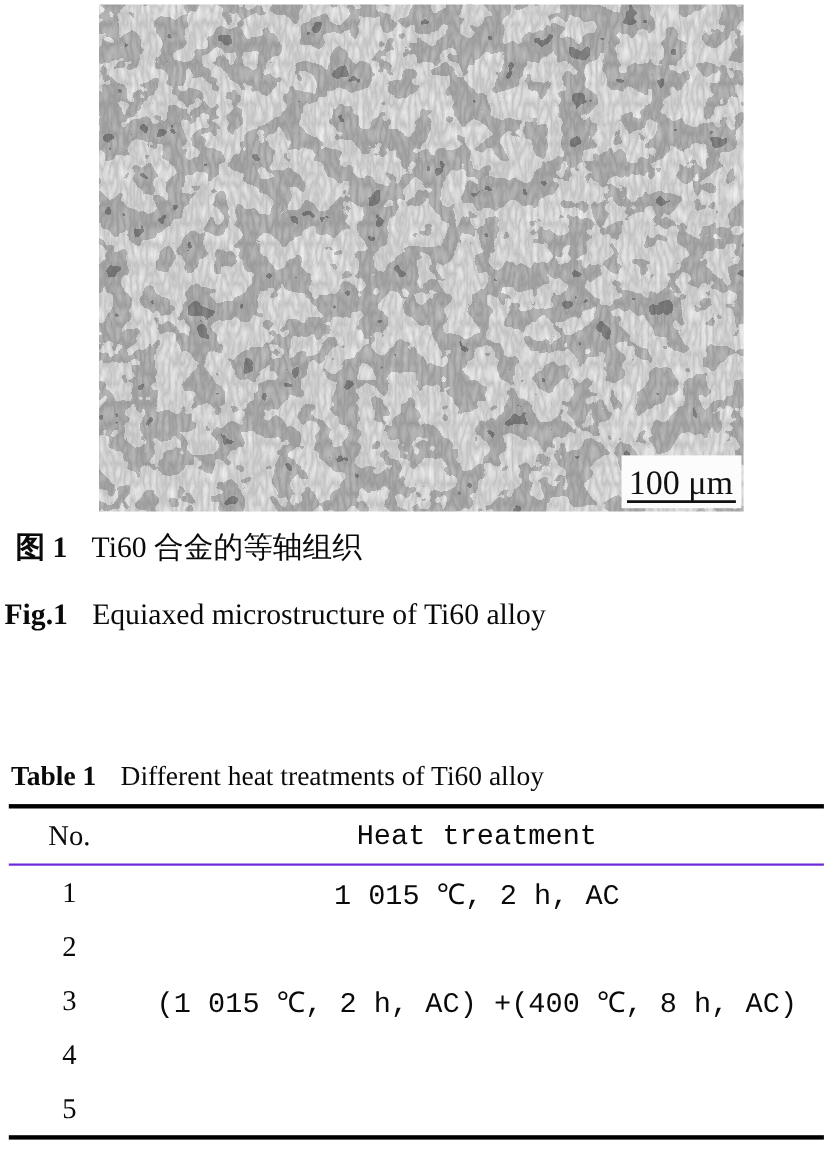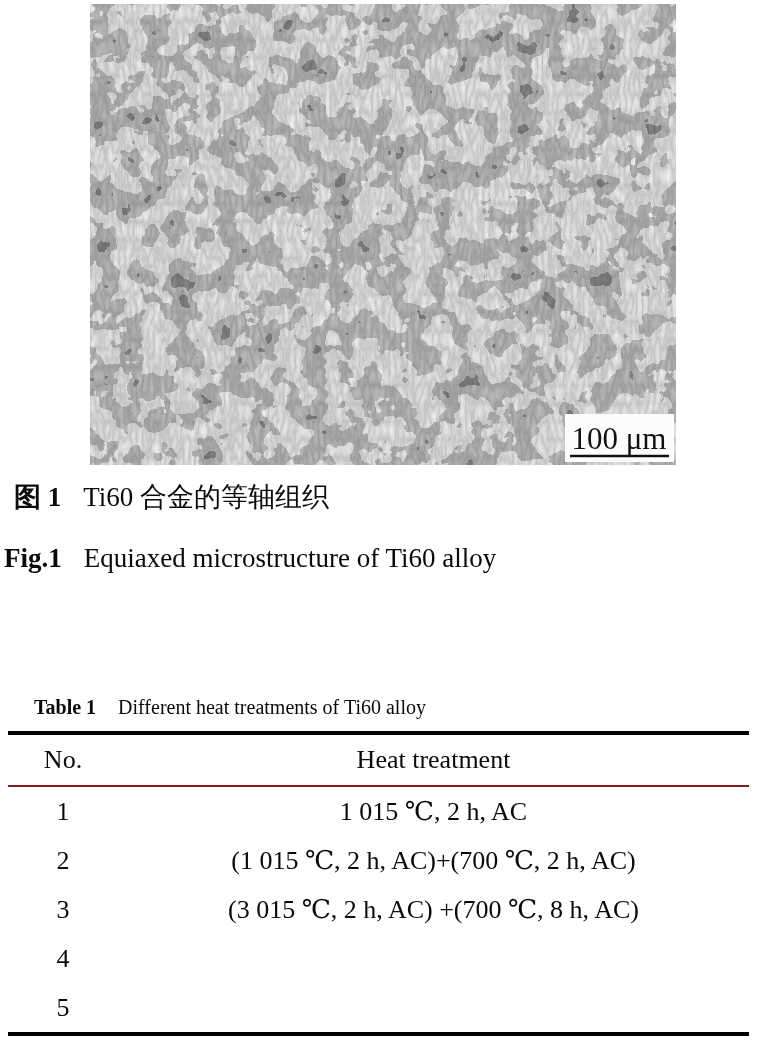--- a/index.html
+++ b/index.html
@@ -34,49 +34,50 @@
     margin: 0;
     white-space: nowrap;
     font-size: 27px;
     line-height: 32px;
     color: #0a0a0a;
   }
   .caption .cap-label { font-weight: bold; margin-right: 22px; }
   .fig-cap-zh  { left: 14px; top: 481px; }
   .fig-cap-en  { left: 4px; top: 542px; }
   .tab-cap-zh  { left: 10px; top: 641px; }
-  .tab-cap-en  { left: 10px; top: 691px; font-size: 20px; margin-left: 24px; }
+  .tab-cap-en  { left: 10px; top: 691px; font-size: 25px; }
 
   
   .ht-table {
     position: absolute;
     left: 8px;
     top: 731px;
     width: 741px;
     border-top: 4px solid #000;
     border-bottom: 4px solid #000;
     font-size: 26px;
   }
   .ht-row {
     display: flex;
     align-items: center;
     height: 49px;
   }
   .ht-row.header {
     height: 50px;
-    border-bottom: 2px solid #7f1d1d;
+    border-bottom: 2px solid #6d28d9;
   }
   .cell-no {
     width: 110px;
     text-align: center;
     flex: 0 0 auto;
   }
   .cell-treatment {
     flex: 1 1 auto;
     text-align: center;
+    font-family: Liberation Mono, monospace;
   }
 </style>
 </head>
 <body>
 
 <div class="page">
 
   <figure class="micrograph">
     <svg width="586" height="461" viewBox="0 0 586 461" xmlns="http://www.w3.org/2000/svg">
       <defs>
@@ -120,25 +121,24 @@
       <div class="cell-no">No.</div>
       <div class="cell-treatment">Heat treatment</div>
     </div>
 
     <div class="ht-row">
       <div class="cell-no">1</div>
       <div class="cell-treatment">1 015 ℃, 2 h, AC</div>
     </div>
     <div class="ht-row">
       <div class="cell-no">2</div>
-      <div class="cell-treatment">(1 015 ℃, 2 h, AC)+(700 ℃, 2 h, AC)</div>
     </div>
     <div class="ht-row">
       <div class="cell-no">3</div>
-      <div class="cell-treatment">(3 015 ℃, 2 h, AC) +(700 ℃, 8 h, AC)</div>
+      <div class="cell-treatment">(1 015 ℃, 2 h, AC) +(400 ℃, 8 h, AC)</div>
     </div>
     <div class="ht-row">
       <div class="cell-no">4</div>
     </div>
     <div class="ht-row">
       <div class="cell-no">5</div>
     </div>
   </div>
 
 </div>

